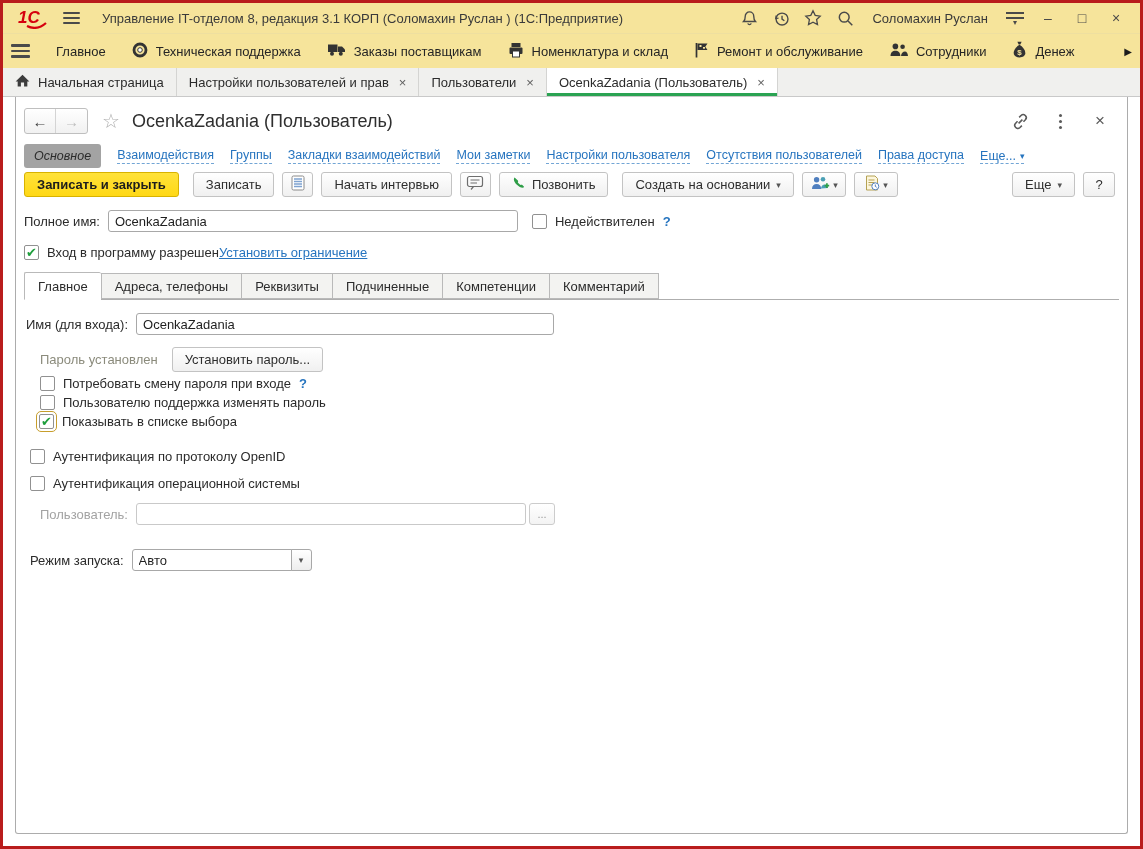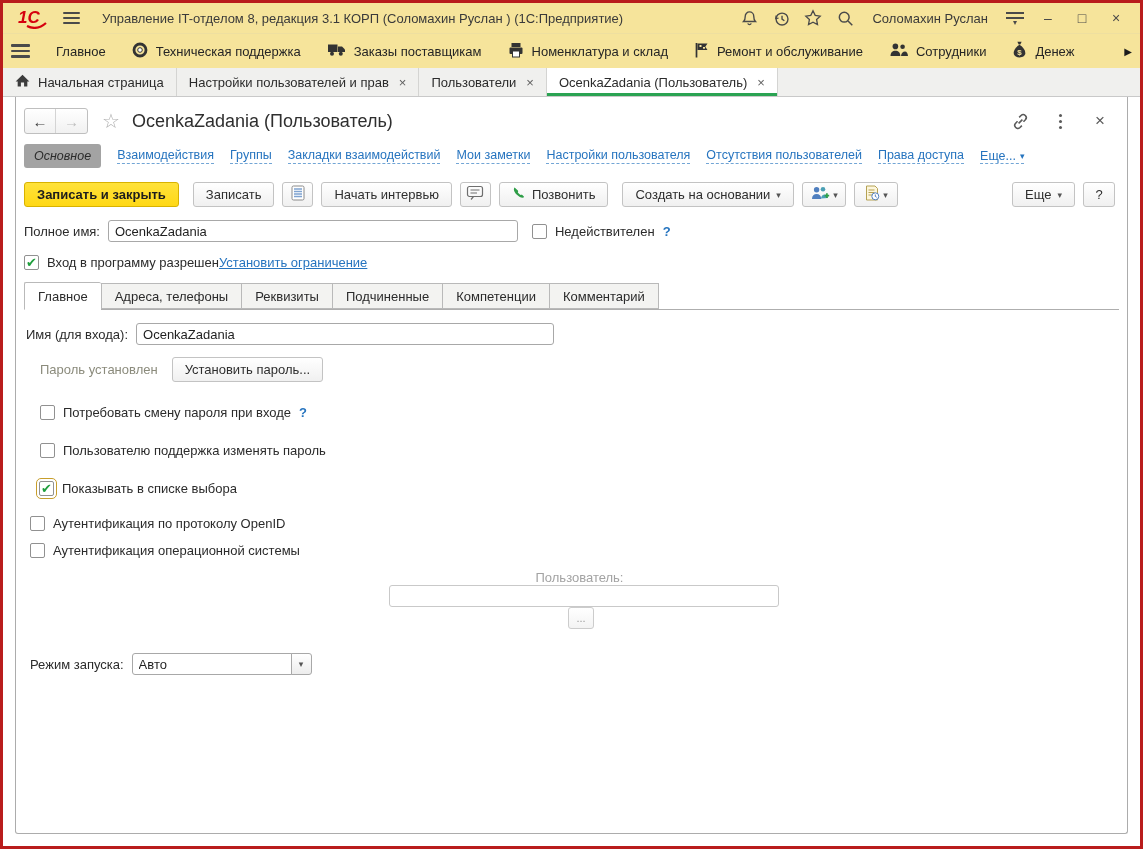--- a/index.html
+++ b/index.html
@@ -48,21 +48,21 @@
   .dots { display:flex; flex-direction:column; gap:3px; }
   .dots i { width:3px; height:3px; background:#5a5a5a; border-radius:50%; }
   .hdr-close { font-size:17px; color:#5a5a5a; }
   
   .nav-links { margin-top:8px; display:flex; align-items:center; gap:16px; font-size:12.5px; white-space:nowrap; }
   .chip { background:#a3a3a3; border-radius:3px; padding:5px 10px; color:#2b2b2b; cursor:pointer;font-style:italic; }
   .nlink { color:#2674bf; border-bottom:1px dashed rgba(38,116,191,.65); padding-bottom:1px; cursor:pointer; }
   .nlink-more { color:#2674bf; cursor:pointer; display:flex; align-items:center; gap:4px; border-bottom:1px dashed rgba(38,116,191,.65); }
   .nlink-more .caret { font-size:9px; }
   
-  .toolbar { margin-top:14px; display:flex; align-items:center; gap:8px; }
+  .toolbar { margin-top:4px; display:flex; align-items:center; gap:8px; }
   .btn { height:25px; padding:0 12px; font-size:13px; color:#2e2e2e; background:linear-gradient(#ffffff,#f0f0f0); border:1px solid #c3c3c3; border-radius:3px; display:inline-flex; align-items:center; gap:6px; cursor:pointer; white-space:nowrap; }
   .btn-primary { background:linear-gradient(#ffe23a,#ffd816); border-color:#d8b200; font-weight:bold; color:#1d1d1d; margin-right:6px; }
   .icon-btn { width:31px; padding:0; justify-content:center; }
   .icon-btn.w { width:44px; gap:3px; }
   .caret { font-size:9px; color:#555; }
   .tb-spacer { margin-left:auto; }
   .gap-l { margin-left:6px; }
   
   .field-label { font-size:13px; color:#2b2b2b; white-space:nowrap; }
   .input { height:22px; border:1px solid #a8a8a8; border-radius:3px; font-size:13px; color:#1f1f1f; padding:0 6px; background:#fff; }
@@ -78,23 +78,23 @@
   .subtabs { margin-top:13px; display:flex; align-items:flex-end; border-bottom:1px solid #aeaeae; height:27px; }
   .stab { height:26px; display:flex; align-items:center; padding:0 13px; font-size:13px; color:#2b2b2b; background:#f3f3f1; border:1px solid #b9b9b9; border-right:none; cursor:pointer; white-space:nowrap; }
   .stab:last-of-type { border-right:1px solid #b9b9b9; }
   .stab.active { background:#fff; margin-bottom:-1px; height:28px; border-bottom:1px solid #fff; border-radius:2px 2px 0 0; }
   
   .content { padding-left:2px; }
   .row-loginname { margin-top:13px; }
   .row-auth1c { margin-top:20px; padding-left:4px; }
   .row-password { margin-top:12px; padding-left:14px; }
   .pw-status { font-size:13px; color:#8b8b7c; margin-right:14px; }
-  .row-cb-sub { margin-top:23px; padding-left:14px; }
+  .row-cb-sub { margin-top:4px; padding-left:14px; }
   .row-cb-top { margin-top:20px; padding-left:4px; }
-  .row-osuser { margin-top:12px; padding-left:14px;flex-direction:column; }
+  .row-osuser { margin-top:12px; padding-left:14px; }
   .row-runmode { margin-top:24px; padding-left:4px; }
   .lbl-disabled { color:#a3a3a3; }
   .input.disabled { border-color:#c9c9c9; }
   .mini-btn { height:22px; width:26px; margin-left:3px; border:1px solid #cccccc; border-radius:3px; background:linear-gradient(#fff,#f3f3f3); color:#9a9a9a; font-size:11px; display:inline-flex; align-items:center; justify-content:center; cursor:pointer; }
   .combo { display:flex; align-items:center; }
   .combo .input { border-radius:3px 0 0 3px; }
   .combo-btn { height:22px; width:21px; border:1px solid #a8a8a8; margin-left:-1px; border-radius:0 3px 3px 0; background:linear-gradient(#fff,#ededed); display:inline-flex; align-items:center; justify-content:center; cursor:pointer; }
 </style>
 </head>
 <body>

